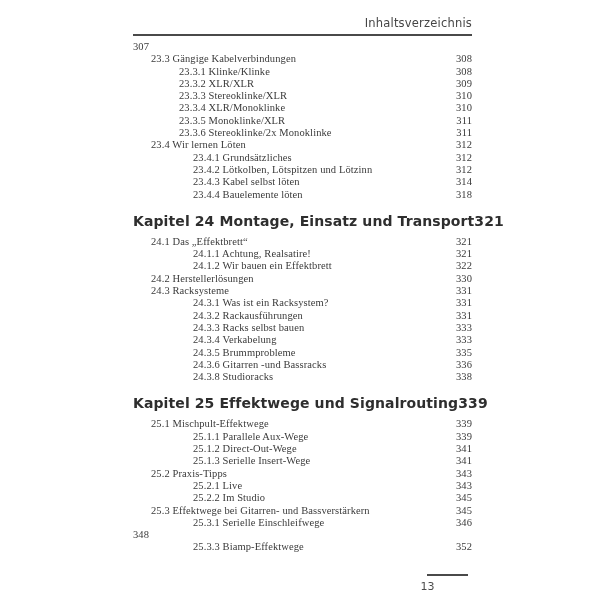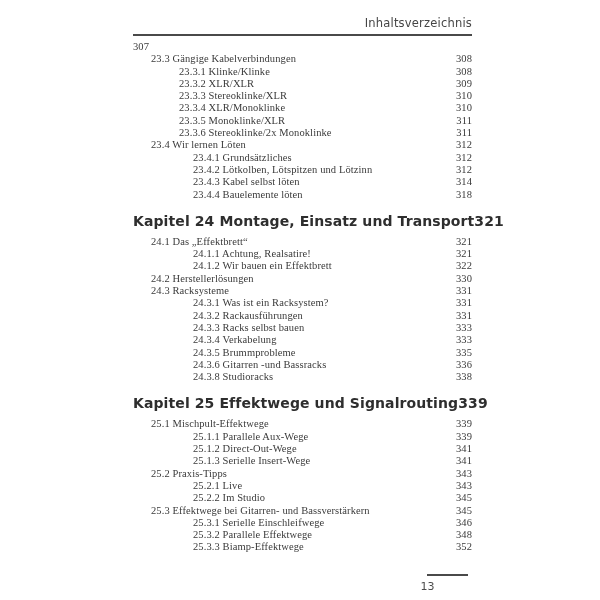--- a/index.html
+++ b/index.html
@@ -210,21 +210,20 @@
       </div>
       <div class="row lvl-l2">
         <span class="label">25.3 Effektwege bei Gitarren- und Bassverstärkern</span>
         <span class="pagenum">345</span>
       </div>
       <div class="row lvl-l3">
         <span class="label">25.3.1 Serielle Einschleifwege</span>
         <span class="pagenum">346</span>
       </div>
       <div class="row lvl-l3">
-        <span class="label">25.3.2 Parallele Effektwege</span>
         <span class="pagenum">348</span>
       </div>
       <div class="row lvl-l3">
         <span class="label">25.3.3 Biamp-Effektwege</span>
         <span class="pagenum">352</span>
       </div>
     </div>
 </div>
 
 <div class="footer-rule"></div>

